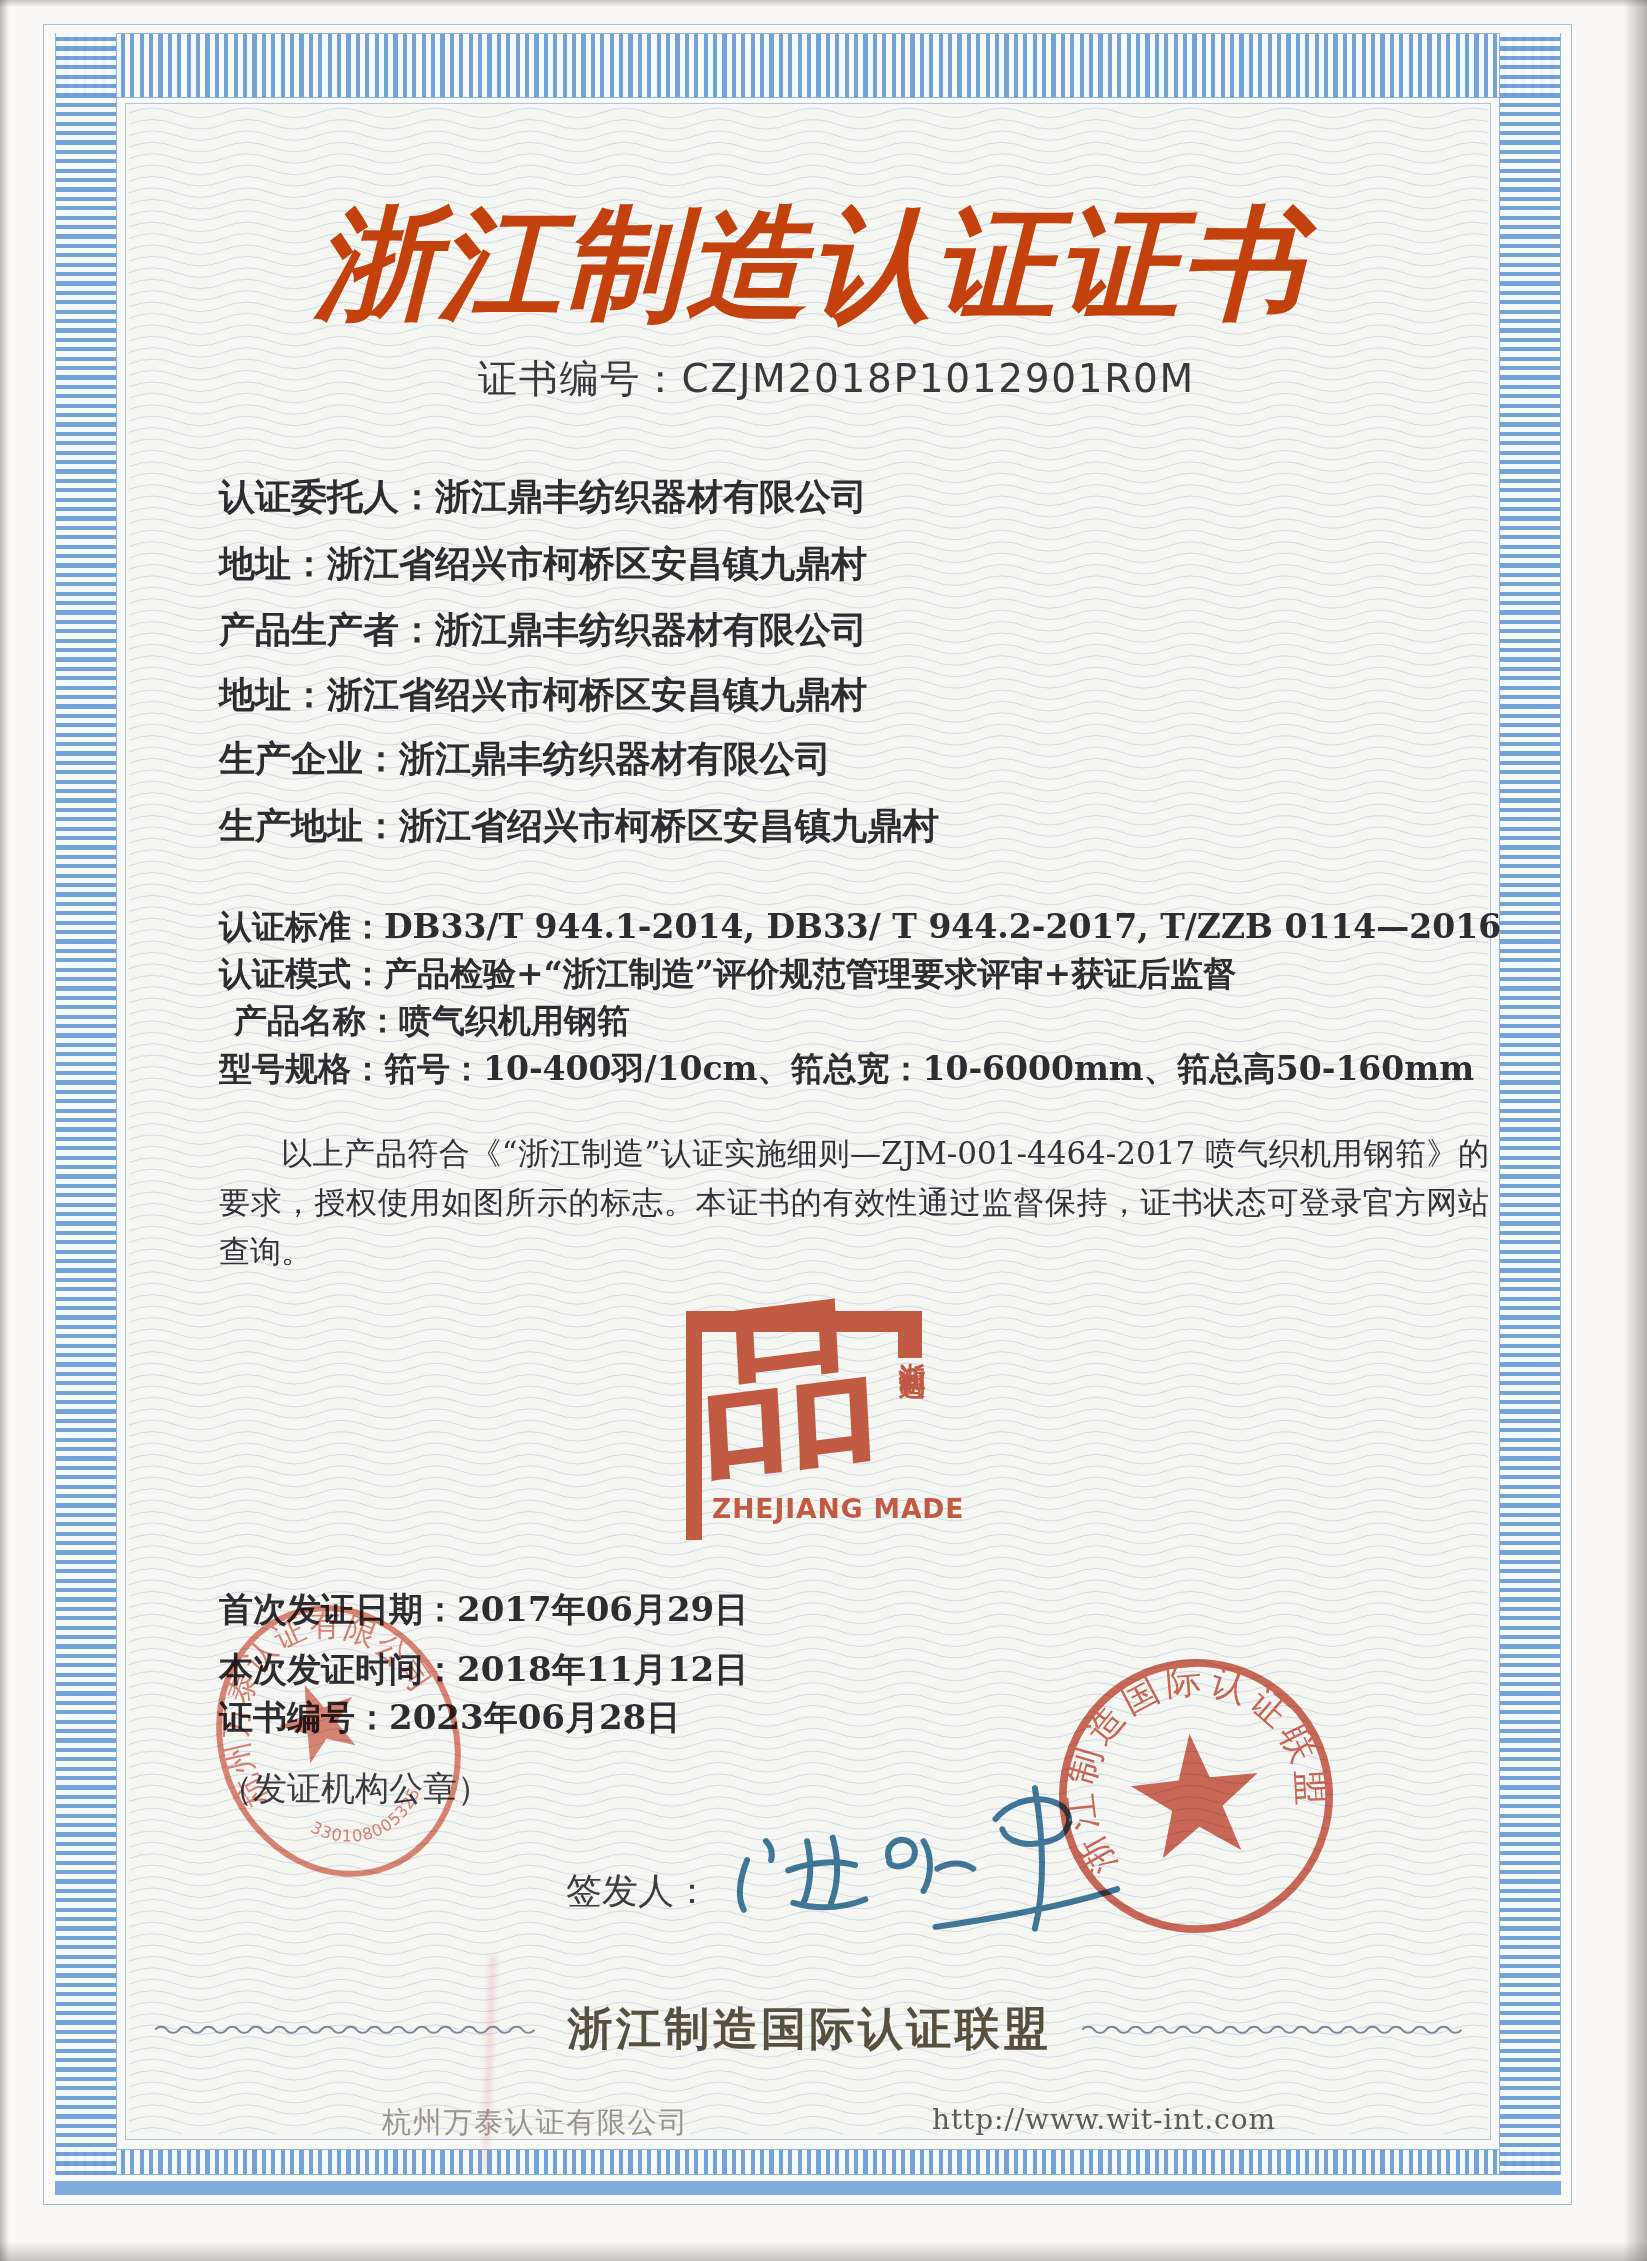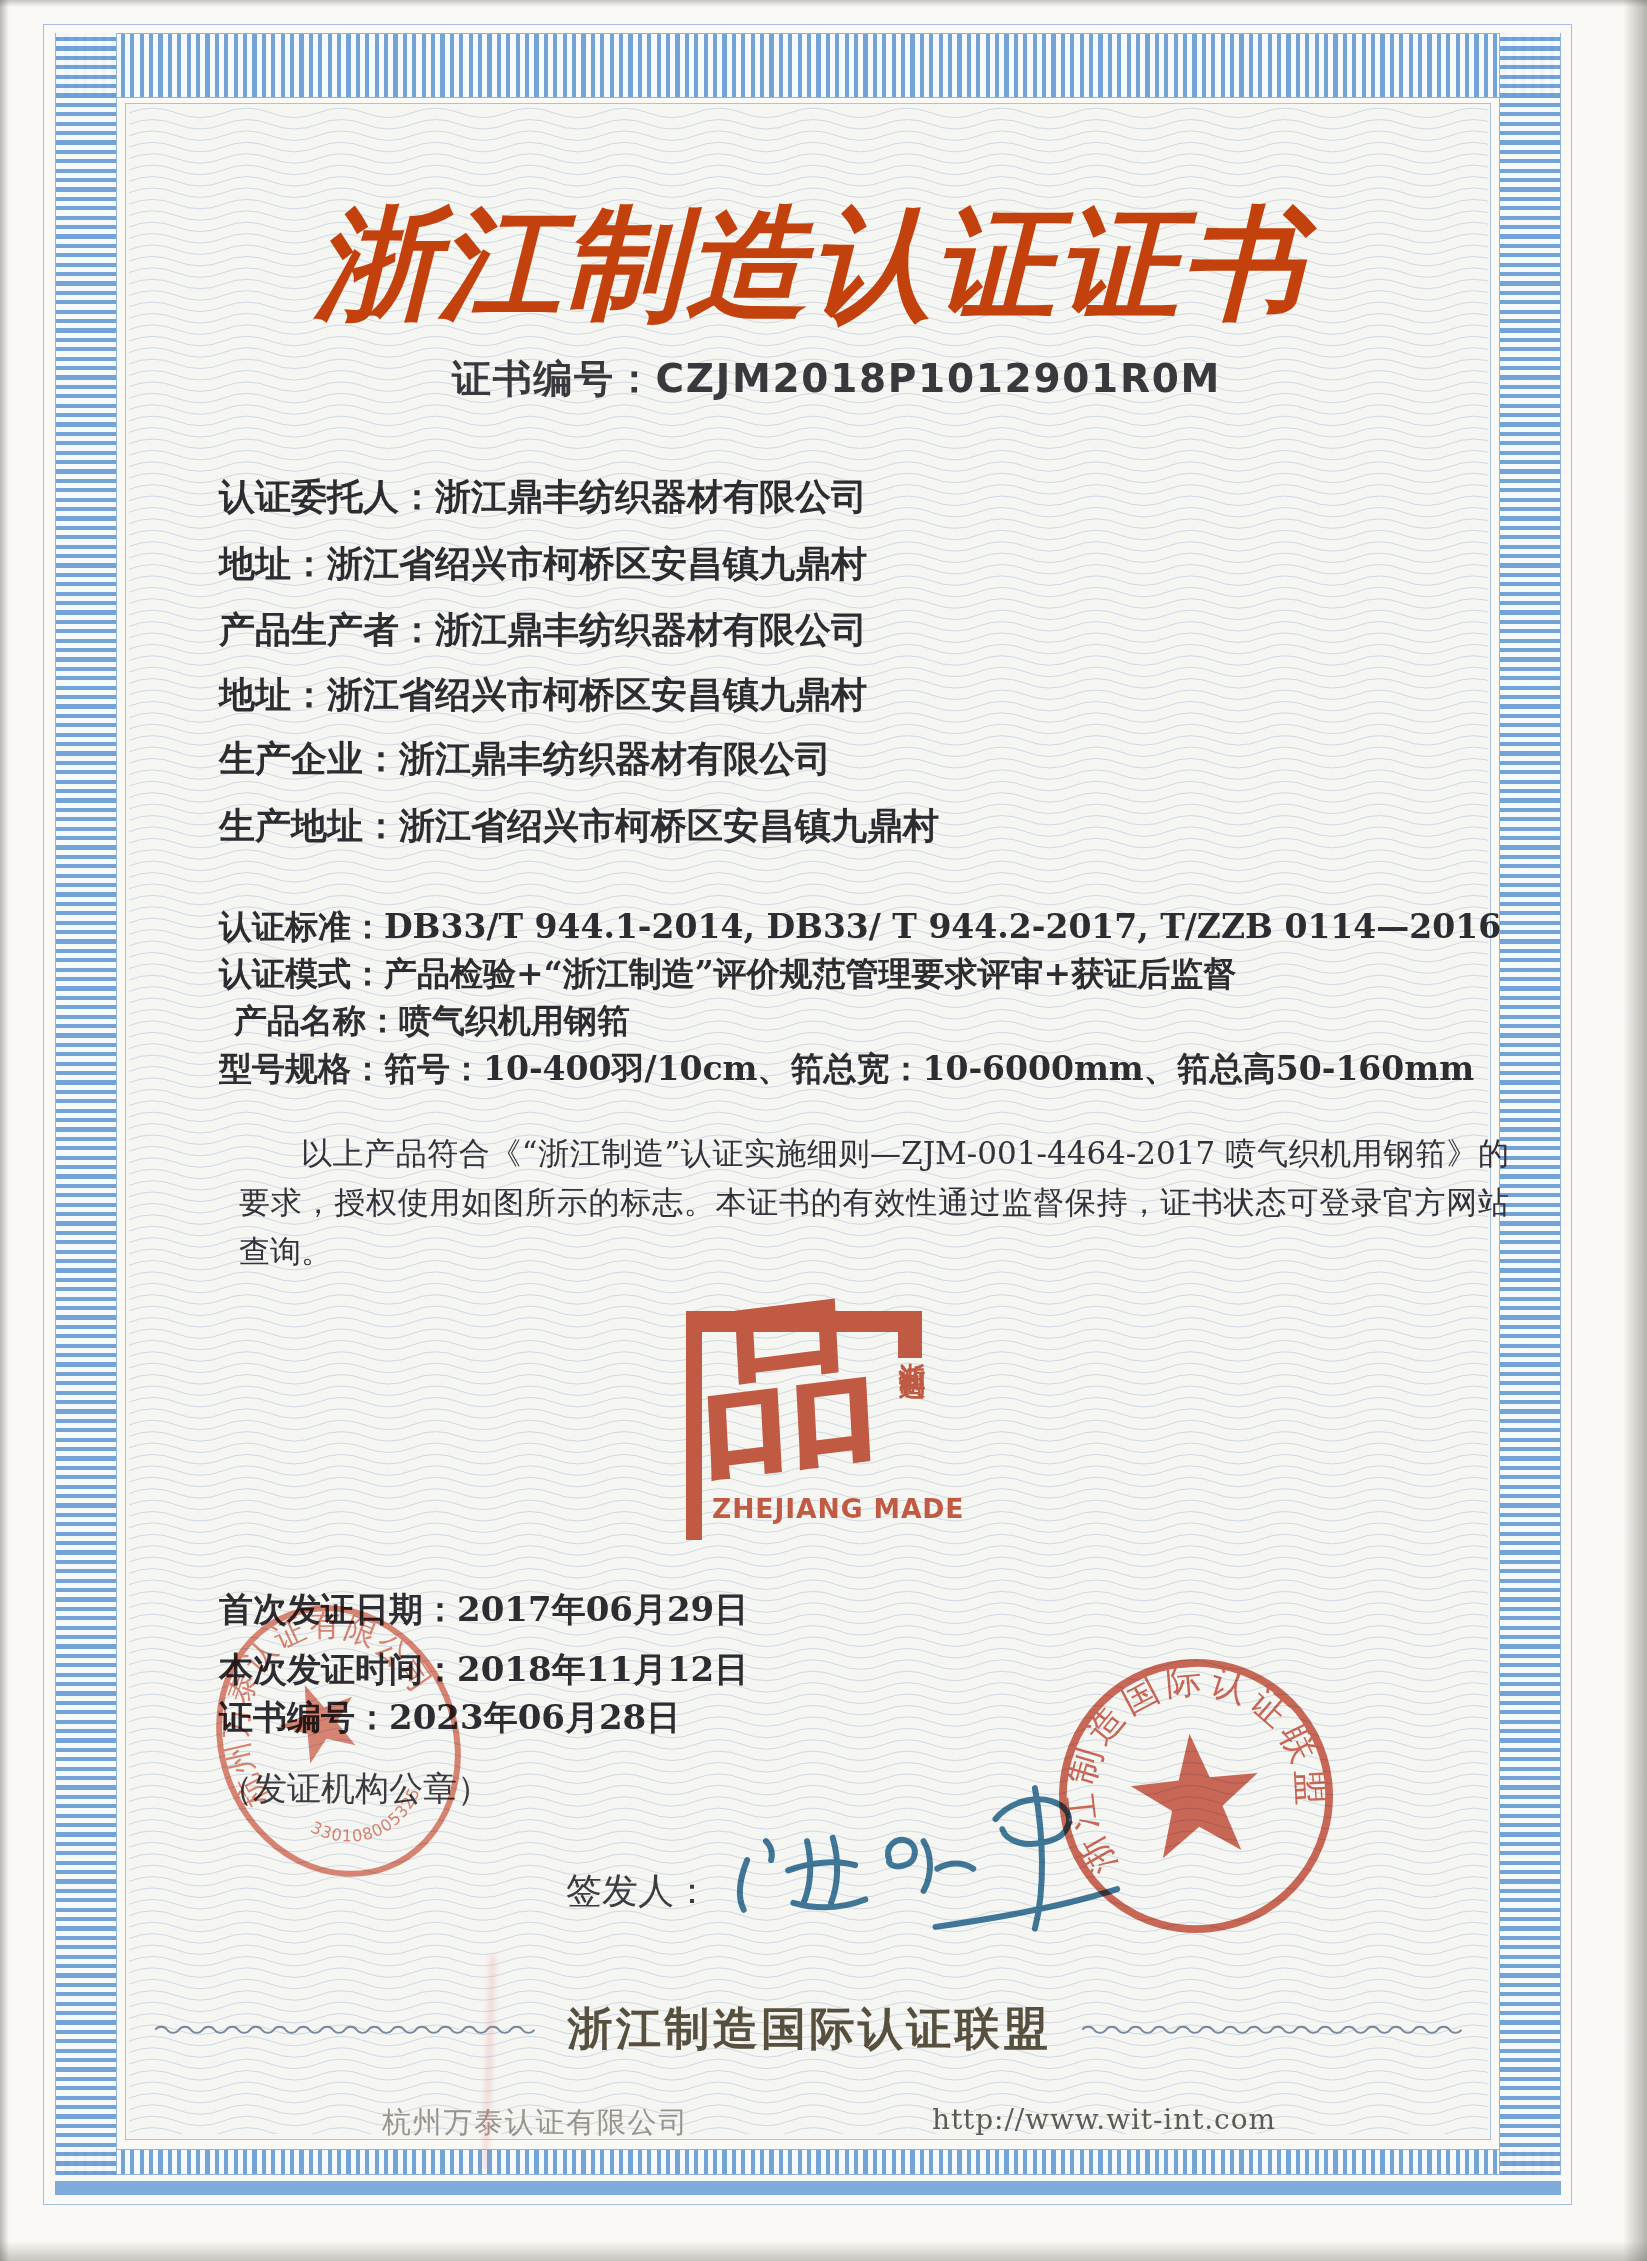--- a/index.html
+++ b/index.html
@@ -13,27 +13,27 @@
   .band-v{background:repeating-linear-gradient(0deg,rgba(108,158,214,.95) 0 4.3px,rgba(246,250,253,.95) 4.3px 9.4px);}
   .band-top{left:55px;top:33px;width:1506px;height:63px;border-top:1.7px solid #8fb4dd;border-bottom:1.7px solid #8fb4dd;}
   .band-bottom{left:55px;top:2149px;width:1506px;height:24px;border-top:1.7px solid #8fb4dd;border-bottom:1.7px solid #8fb4dd;}
   .band-left{left:55px;top:33px;width:60px;height:2142px;border-left:1.7px solid #8fb4dd;border-right:1.7px solid #8fb4dd;}
   .band-right{left:1499px;top:33px;width:60px;height:2142px;border-left:1.7px solid #8fb4dd;border-right:1.7px solid #8fb4dd;}
   .bottom-bar{left:55px;top:2181px;width:1506px;height:13.7px;background:#7fabdc;}
   .inner-line{left:125px;top:103px;width:1364px;height:2035px;border:1.7px solid #a9c2e0;background:#f5f5f1;}
   
   .title{left:129px;top:184px;width:1361px;text-align:center;font-size:122px;font-weight:700;font-style:italic;
          color:#c2410c;letter-spacing:1.7px;white-space:nowrap;}
-  .certno{left:129px;top:352px;width:1415px;text-align:center;font-size:39px;font-weight:700;
+  .certno{left:129px;top:352px;width:1415px;text-align:center;font-size:39px;font-weight:400;
           font-family:"DejaVu Sans","Liberation Sans",sans-serif;color:#39383c;letter-spacing:1.7px;}
   .fline{left:219px;white-space:nowrap;font-weight:700;}
   .f-main{font-size:36px;}
   .f-spec{font-size:33px;}
   .statement{left:219px;top:1129px;width:1270px;font-size:31px;line-height:49px;text-align:justify;
-             text-justify:inter-character;color:#33323a;margin-left:20px;}
+             text-justify:inter-character;color:#33323a;}
   .dline{left:219px;white-space:nowrap;font-size:34px;font-weight:600;}
   .sealnote{left:219px;top:1766px;font-size:34px;color:#3c3b40;}
   .issuer{left:566px;top:1867px;font-size:36px;color:#3c3b40;}
   .foot-head-row{left:129px;top:1999px;width:1361px;height:60px;display:flex;align-items:center;justify-content:center;gap:24px;}
   .foot-head{font-size:45px;font-weight:700;color:#57503f;letter-spacing:3.4px;white-space:nowrap;}
   .foot-company{left:382px;top:2103px;font-size:29px;color:#98948c;letter-spacing:1.7px;}
   .foot-url{left:932px;top:2103px;font-size:28px;color:#5e5b55;letter-spacing:0.9px;}
   
   .logo{left:686px;top:1291px;width:244px;height:253px;}
   .logo .bar{position:absolute;background:#c05a43;}

